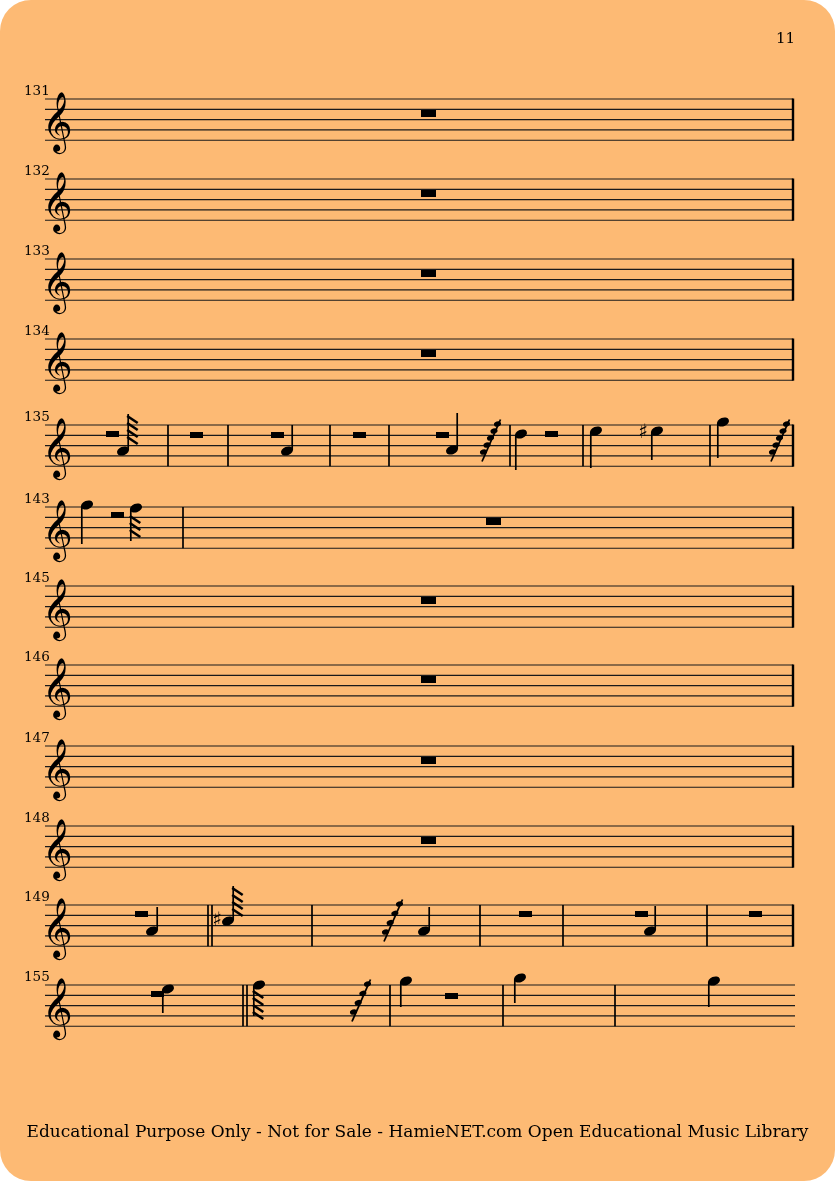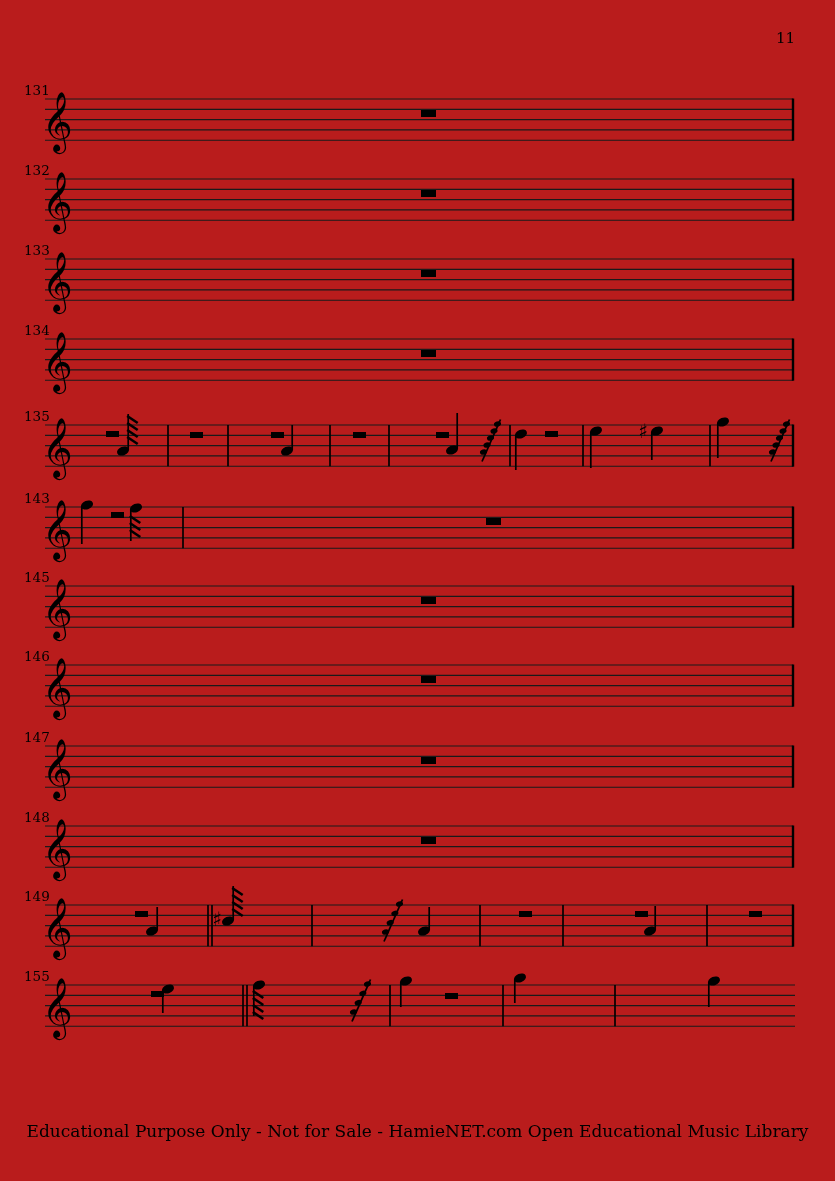--- a/index.html
+++ b/index.html
@@ -1,17 +1,17 @@
 <!DOCTYPE html>
 <html><head>
 <meta charset="utf-8">
 <style>
   html,body{margin:0;padding:0;background:#ffffff;}
-  .page{position:relative;width:835px;height:1181px;background:#b91c1c;overflow:hidden;
-        font-family:"DejaVu Serif",serif;color:#000;}
+  .page{position:relative;width:835px;height:1181px;background:#fdba74;overflow:hidden;
+        font-family:"DejaVu Serif",serif;color:#000;border-radius:31px;}
   .page-number{position:absolute;top:29px;right:40px;font-size:15px;color:#000;}
   .footer{position:absolute;top:1121px;left:0;width:100%;text-align:center;font-size:17px;color:#000;}
   svg.score{position:absolute;top:0;left:0;}
   .mnum{font-family:"DejaVu Serif",serif;font-size:13.5px;fill:#000;}
   .clef{font-family:"DejaVu Sans",sans-serif;font-size:52px;fill:#000;}
   .sharp{font-family:"DejaVu Sans",sans-serif;font-size:20px;font-weight:bold;fill:#000;}
 </style>
 </head>
 <body>
 

